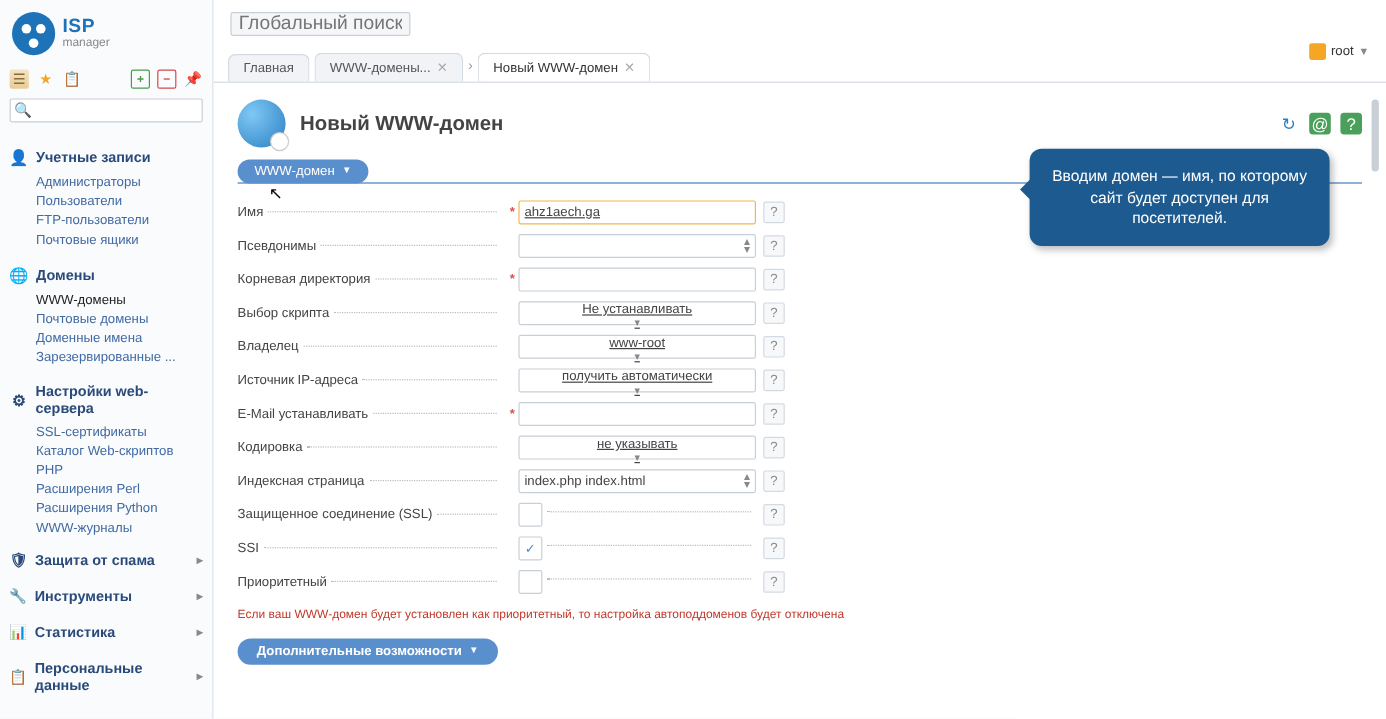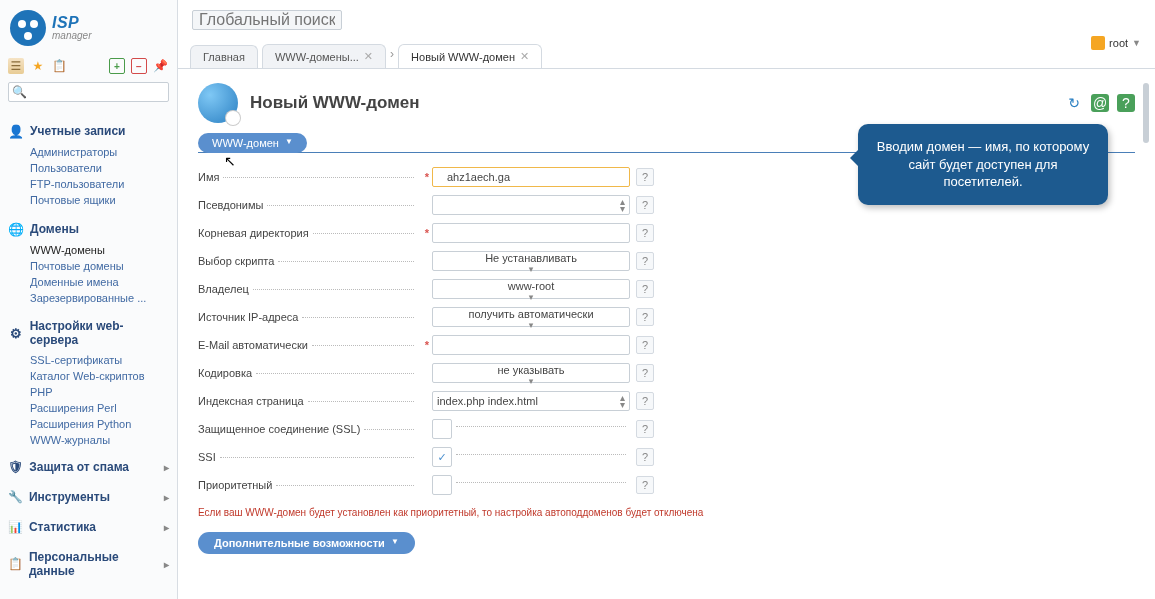--- a/index.html
+++ b/index.html
@@ -1,20 +1,20 @@
 <!DOCTYPE html>
 <html><head>
 <meta charset="utf-8">
 <style>
   *{box-sizing:border-box;margin:0;padding:0;font-family:Arial,Helvetica,sans-serif;}
   body{background:#f5f7fa;color:#333;font-size:11px;width:1155px;}
   .app{display:flex;height:599px;}
   
   .sidebar{width:178px;background:#fafbfc;border-right:1px solid #d8dde3;display:flex;flex-direction:column;}
-  .logo{display:flex;align-items:center;gap:6px;padding:10px 10px 8px 10px;font-style:italic;}
+  .logo{display:flex;align-items:center;gap:6px;padding:10px 10px 8px 10px;}
   .logo-mark{width:36px;height:36px;background:#1e73b8;border-radius:50%;position:relative;}
   .logo-mark::before,.logo-mark::after{content:"";position:absolute;background:#fff;border-radius:50%;width:8px;height:8px;}
   .logo-mark::before{left:8px;top:10px;}
   .logo-mark::after{right:8px;top:10px;}
   .logo-dot3{position:absolute;background:#fff;border-radius:50%;width:8px;height:8px;left:14px;bottom:6px;}
   .logo-text{line-height:1;}
   .logo-text .l1{font-size:16px;font-weight:bold;color:#1e73b8;letter-spacing:.5px;}
   .logo-text .l2{font-size:10px;color:#888;}
   .toolbar-row{display:flex;align-items:center;justify-content:space-between;padding:4px 8px;}
   .toolbar-left,.toolbar-right{display:flex;gap:6px;}
@@ -65,21 +65,21 @@
   .section-pill .caret{font-size:8px;}
   .divider-line{border-top:1px solid #4a7fb8;margin-top:-1px;margin-bottom:10px;}
   .form{margin-top:4px;}
   .row{display:flex;align-items:center;height:28px;}
   .label-wrap{width:220px;display:flex;align-items:baseline;font-size:11px;color:#444;}
   .label-wrap .lbl{white-space:nowrap;}
   .leader{flex:1;border-bottom:1px dotted #bbb;margin:0 4px;position:relative;top:-3px;}
   .req{color:#d9534f;font-weight:bold;margin-left:4px;width:10px;text-align:center;}
   .req.empty{color:transparent;}
   .ctrl{width:198px;display:flex;align-items:center;}
-  .ctrl input[type=text],.ctrl .select{width:100%;height:20px;border:1px solid #c8cfd6;border-radius:2px;background:#fff;padding:0 14px;font-size:11px;color:#444;}
+  .ctrl input[type=text],.ctrl .select{width:100%;height:20px;border:1px solid #c8cfd6;border-radius:2px;background:#fff;padding:0 4px;font-size:11px;color:#444;text-decoration:underline;}
   .ctrl.highlight input{border:1px solid #f0b84a;}
   .ctrl .select{display:flex;align-items:center;justify-content:space-between;flex-direction:column;}
   .ctrl .select .caret{color:#888;font-size:9px;}
   .ctrl .multi{display:flex;align-items:center;width:100%;height:20px;border:1px solid #c8cfd6;border-radius:2px;background:#fff;padding:0 4px;font-size:11px;color:#444;}
   .ctrl .multi .spin{margin-left:auto;color:#888;font-size:10px;line-height:7px;}
   .ctrl .cbox{width:20px;height:20px;border:1px solid #c8cfd6;border-radius:2px;background:#fff;display:flex;align-items:center;justify-content:center;color:#4a8fce;font-size:11px;}
   .helpbtn{width:18px;height:18px;border:1px solid #d4dae1;background:#f6f8fa;border-radius:2px;margin-left:6px;color:#888;font-size:11px;display:flex;align-items:center;justify-content:center;}
   .warn-text{color:#c0392b;font-size:10px;margin:8px 0 14px 0;}
   .leader-full{flex:1;border-bottom:1px dotted #bbb;margin:0 4px;position:relative;top:-3px;}
   
@@ -313,21 +313,21 @@
     <div class="ctrl">
               <div class="select">
                 <span>получить автоматически</span>
                 <span class="caret">▾</span>
               </div>
             </div>
     <span class="helpbtn">?</span>
           </div>
           <div class="row">
     <div class="label-wrap">
-              <span class="lbl">E-Mail автоматически</span>
+              <span class="lbl">E-Mail устанавливать</span>
               <span class="leader"></span>
             </div>
     <span class="req ">*</span>
     <div class="ctrl ">
               <input type="text" value="" style="">
             </div>
     <span class="helpbtn">?</span>
           </div>
           <div class="row">
     <div class="label-wrap">

